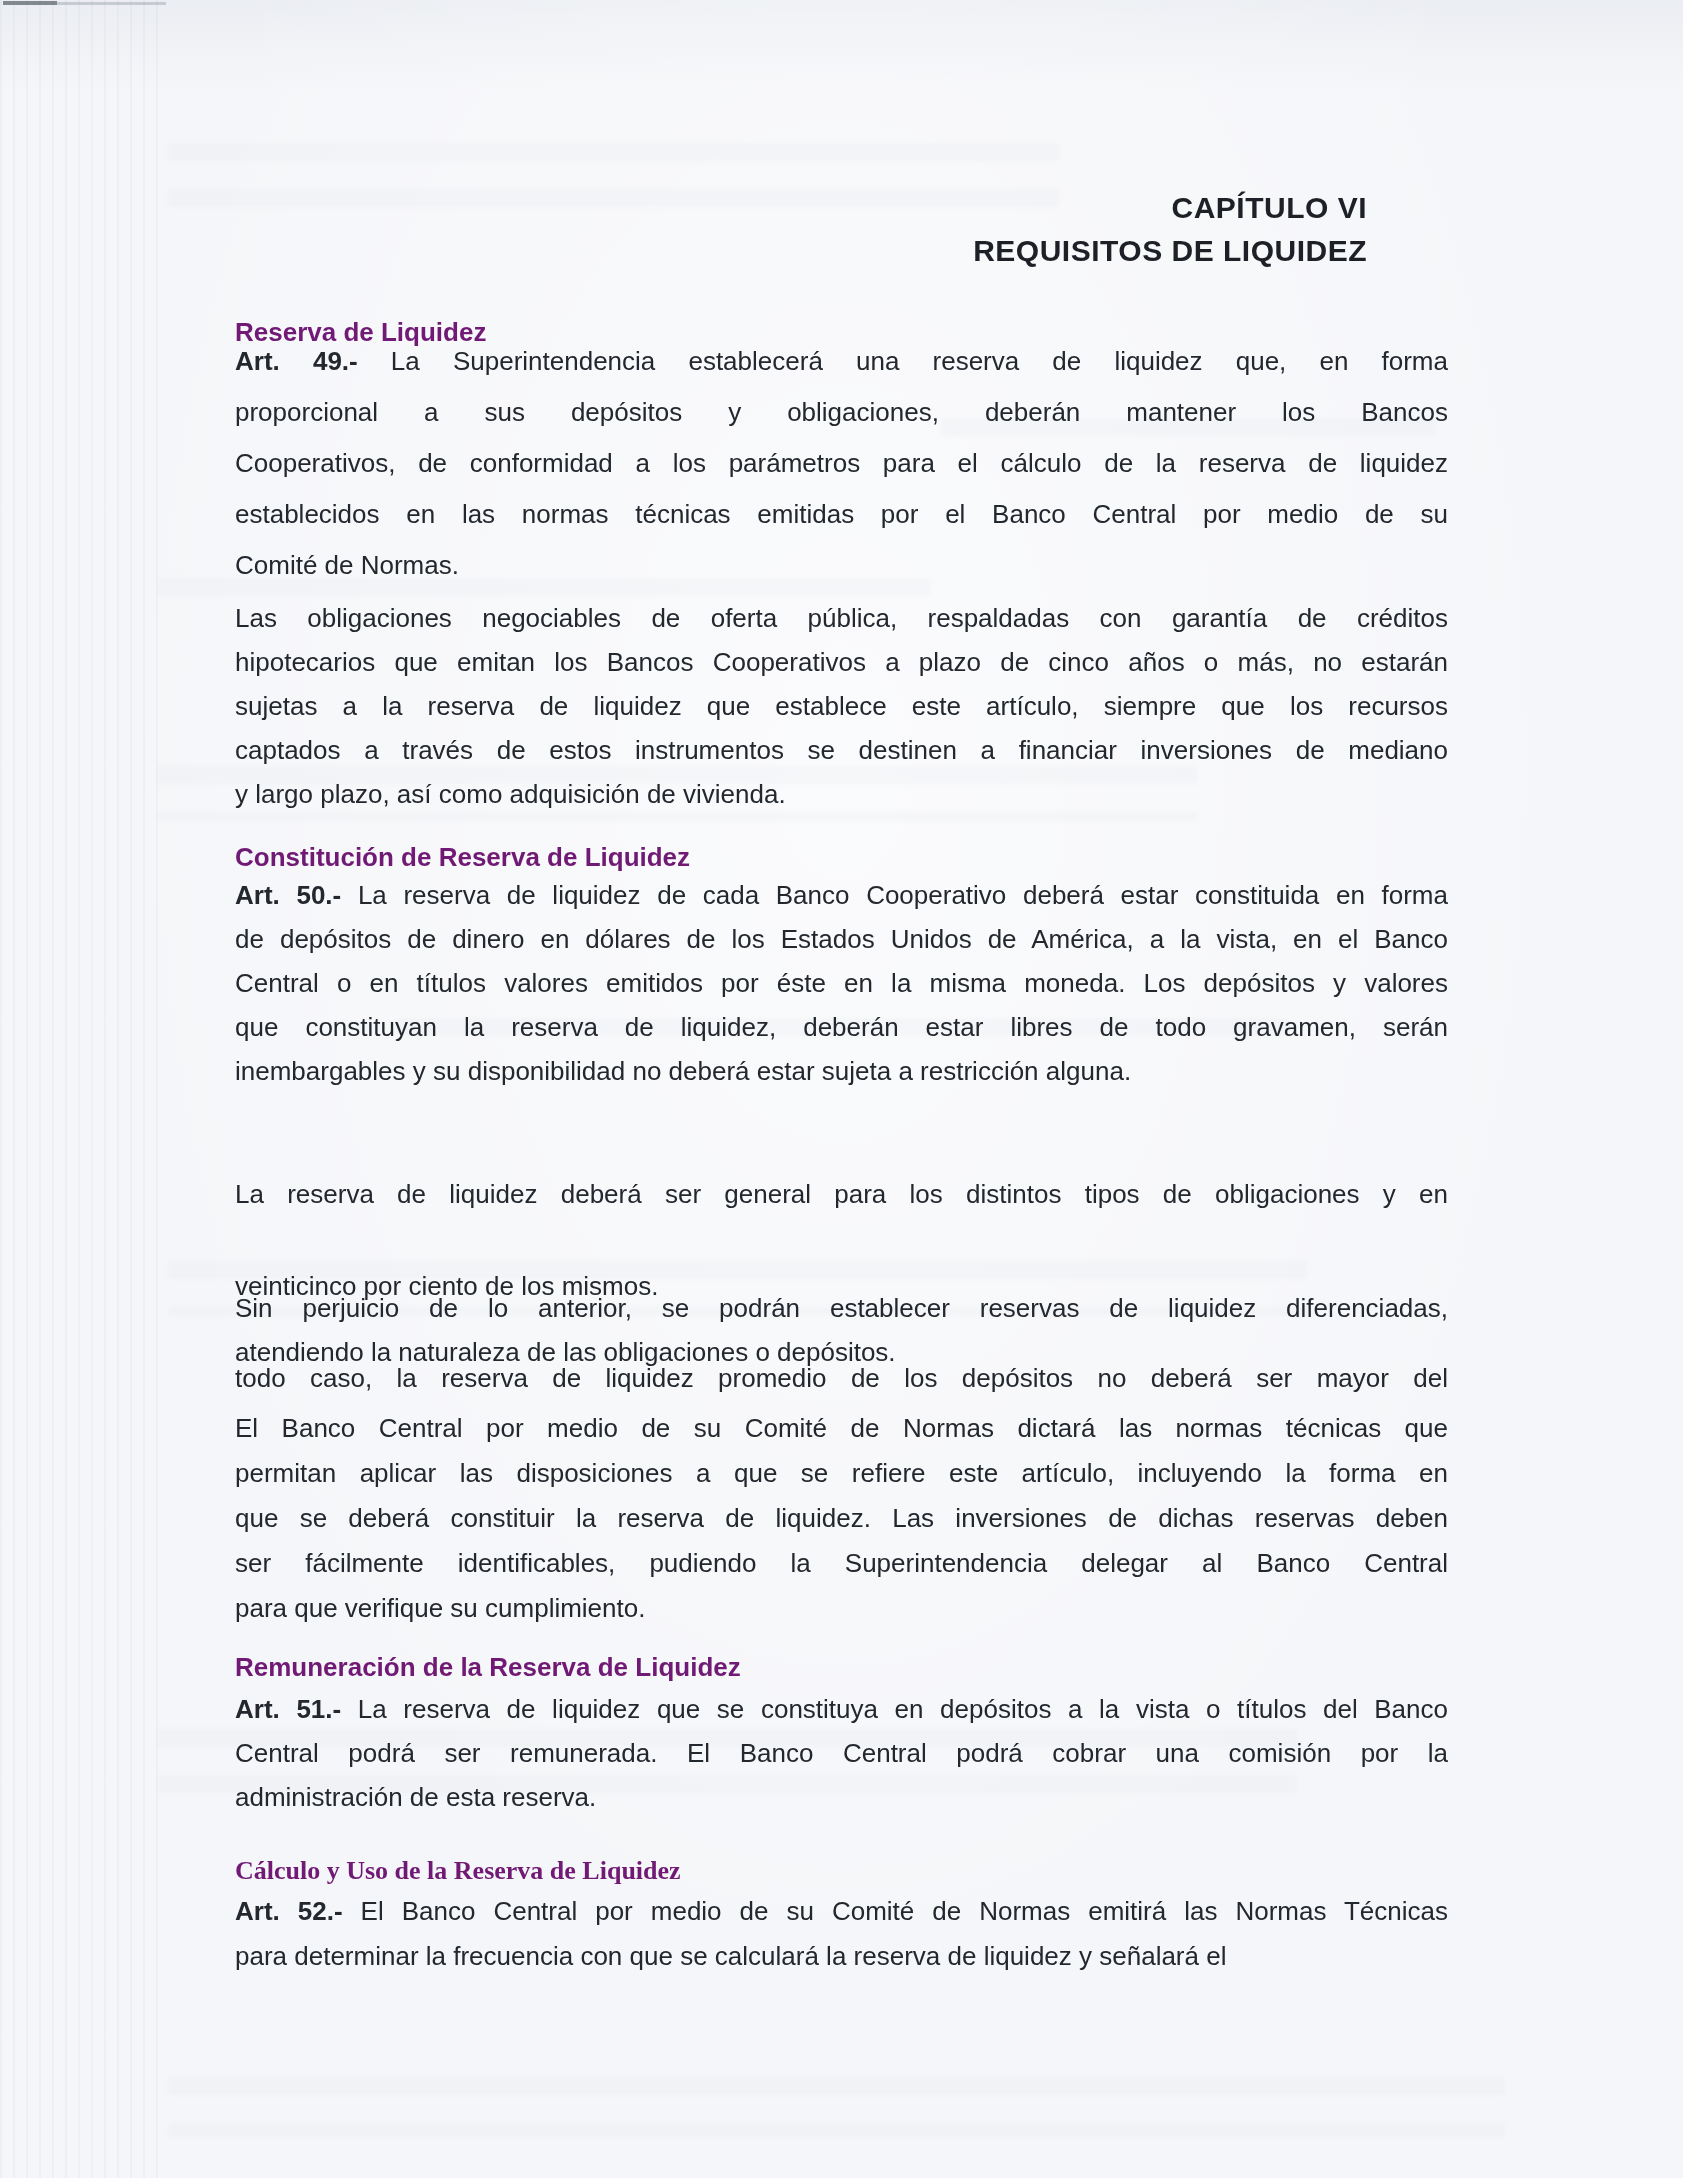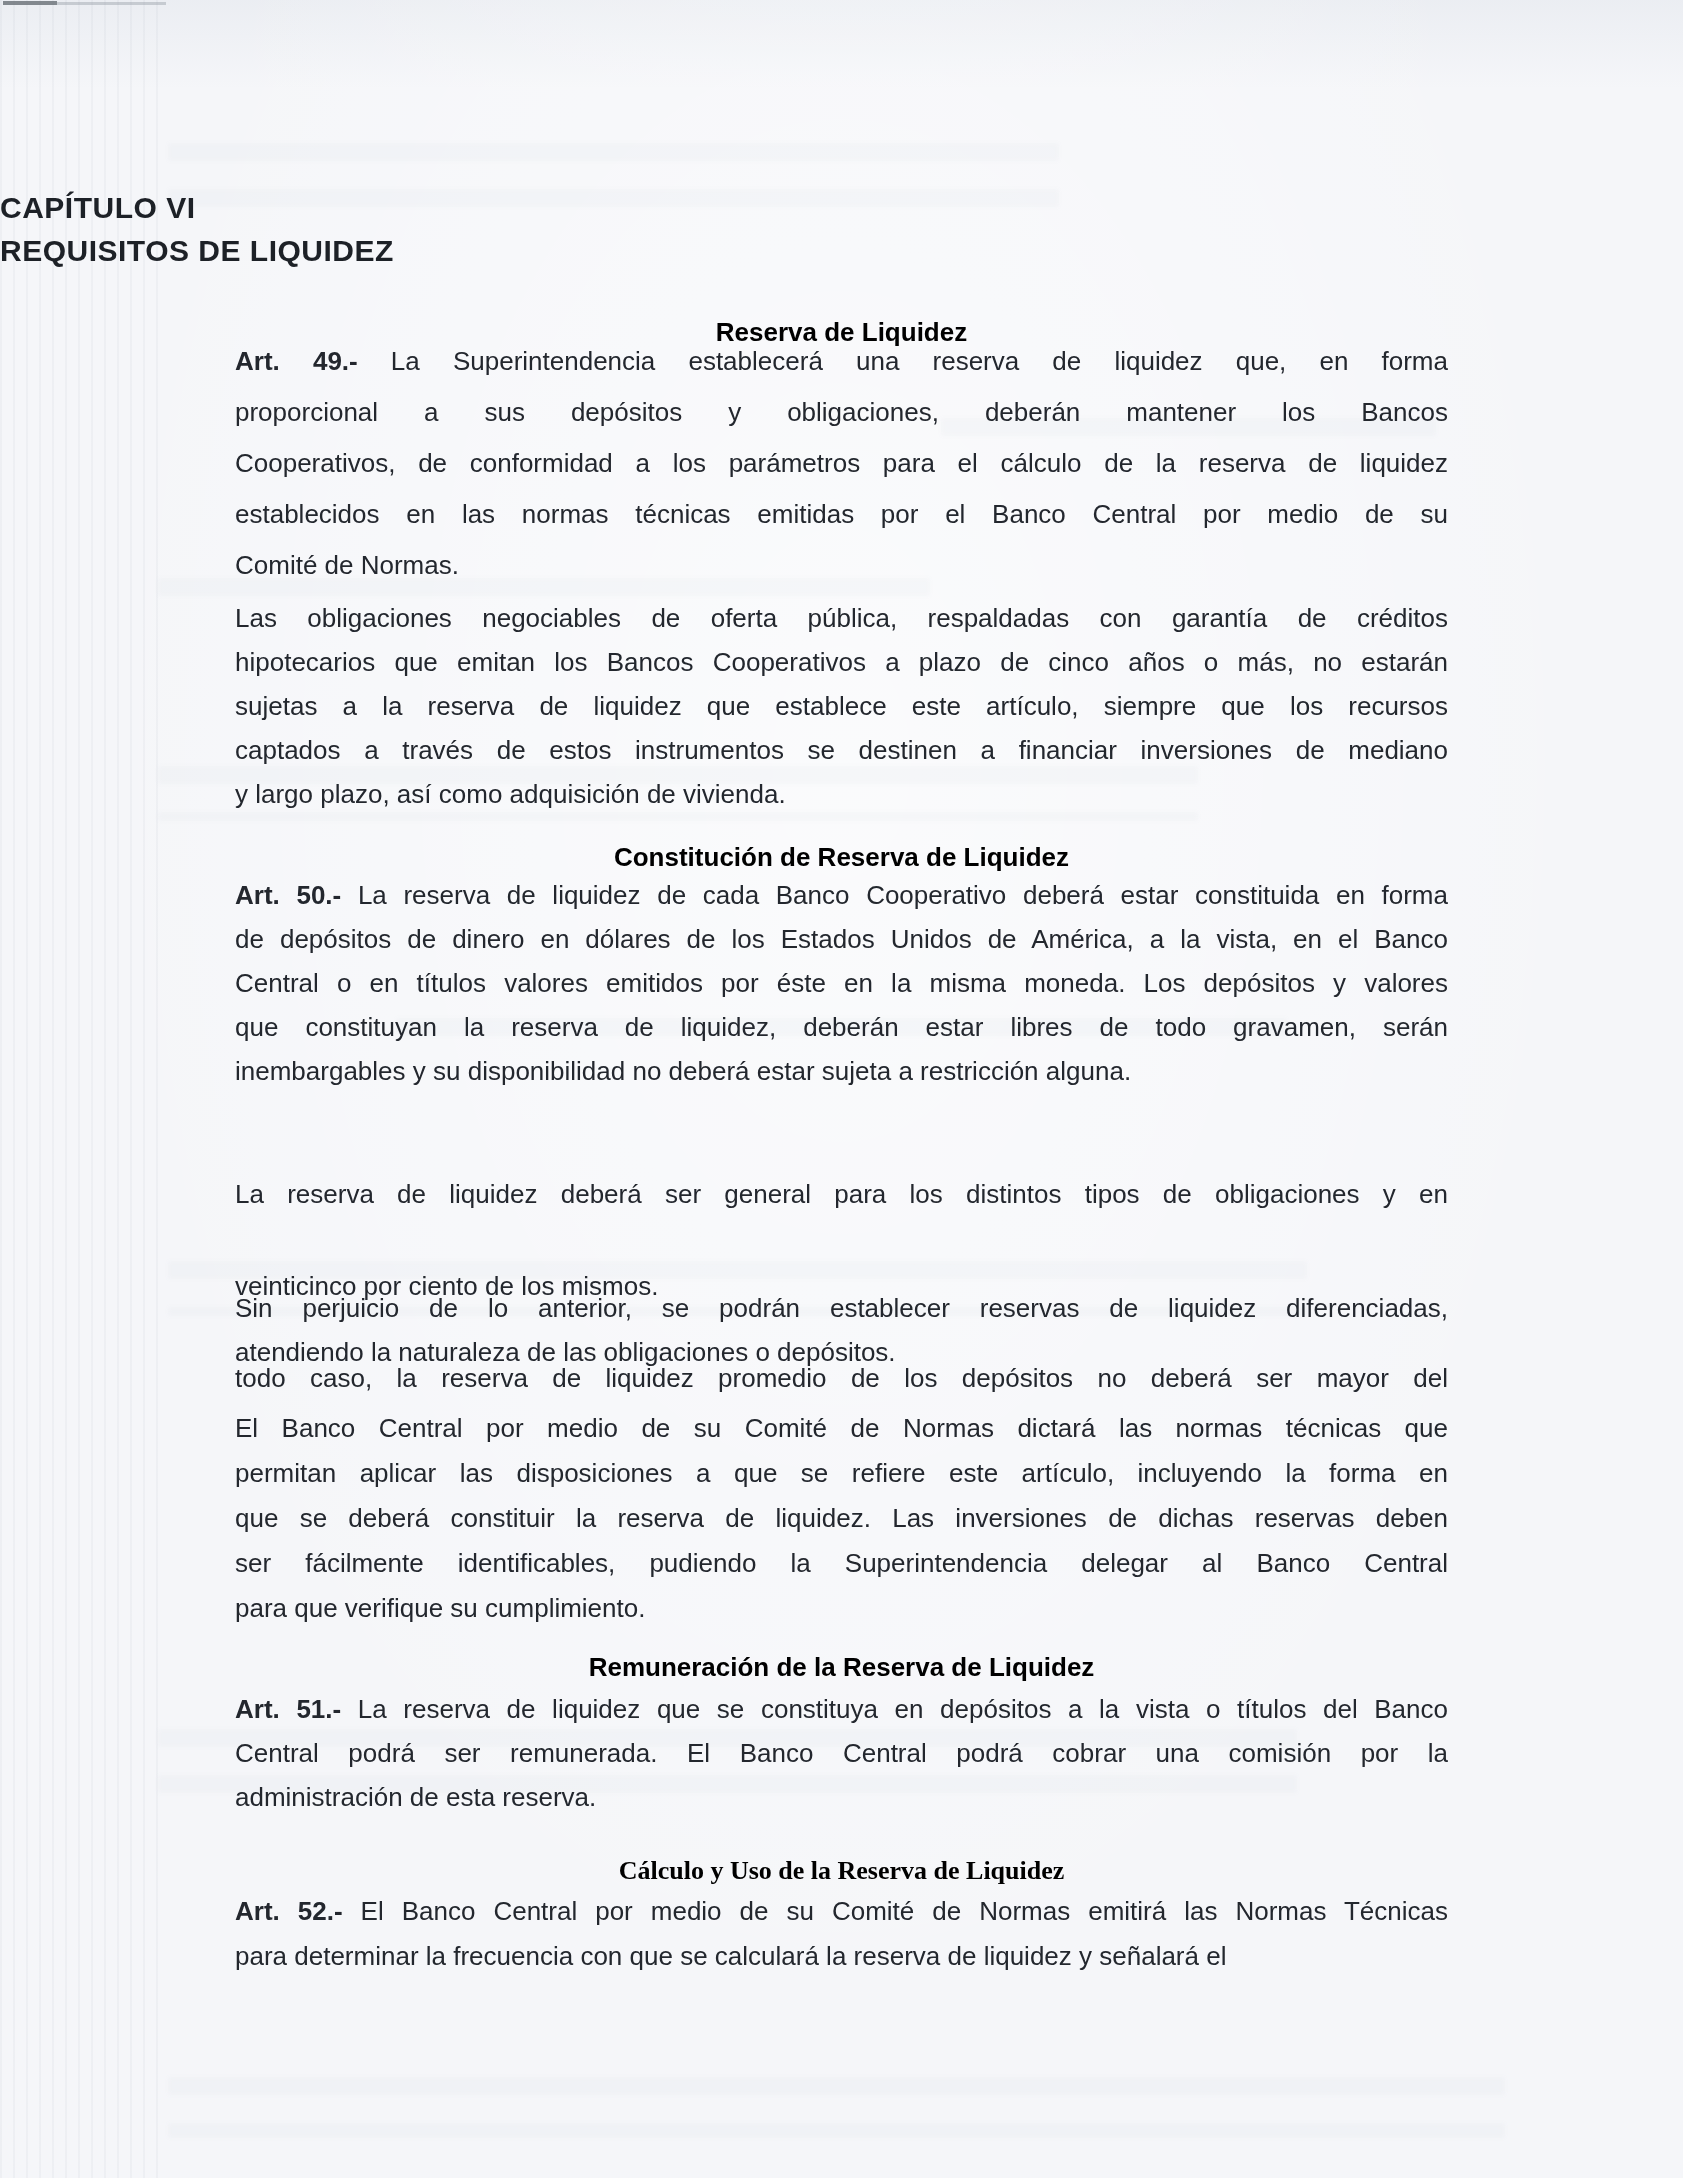--- a/index.html
+++ b/index.html
@@ -66,39 +66,38 @@
   .g4 { left: 168px; top: 1253px; width: 1139px; height: 63px; }
   .g5 { left: 158px; top: 1721px; width: 1139px; height: 99px; }
   .g6 { left: 168px; top: 2069px; width: 1337px; height: 69px; }
   .g7 { left: 396px; top: 1010px; width: 891px;  height: 40px; }
 
   .doc-title {
     position: absolute;
     top: 186px;
     left: 0;
     width: 1367px;
-    text-align: left;
+    text-align: right;
     font-weight: 700;
     font-size: 30px;
     line-height: 43px;
     color: #1d2127;
     letter-spacing: 0.5px;
   }
   .block {
     position: absolute;
     left: 235px;
     width: 1213px;
     color: #23272e;
   }
   .heading {
     font-weight: 700;
     font-size: 26px;
     line-height: 42px;
-    color: #000000;
-    text-align: center;
+    color: #701a75;
   }
   .para { font-size: 26px; }
   .para .line {
     text-align: justify;
     text-align-last: justify;
     white-space: normal;
   }
   .para .line.last { text-align-last: left; }
   .prefix { font-weight: 700; }
 

